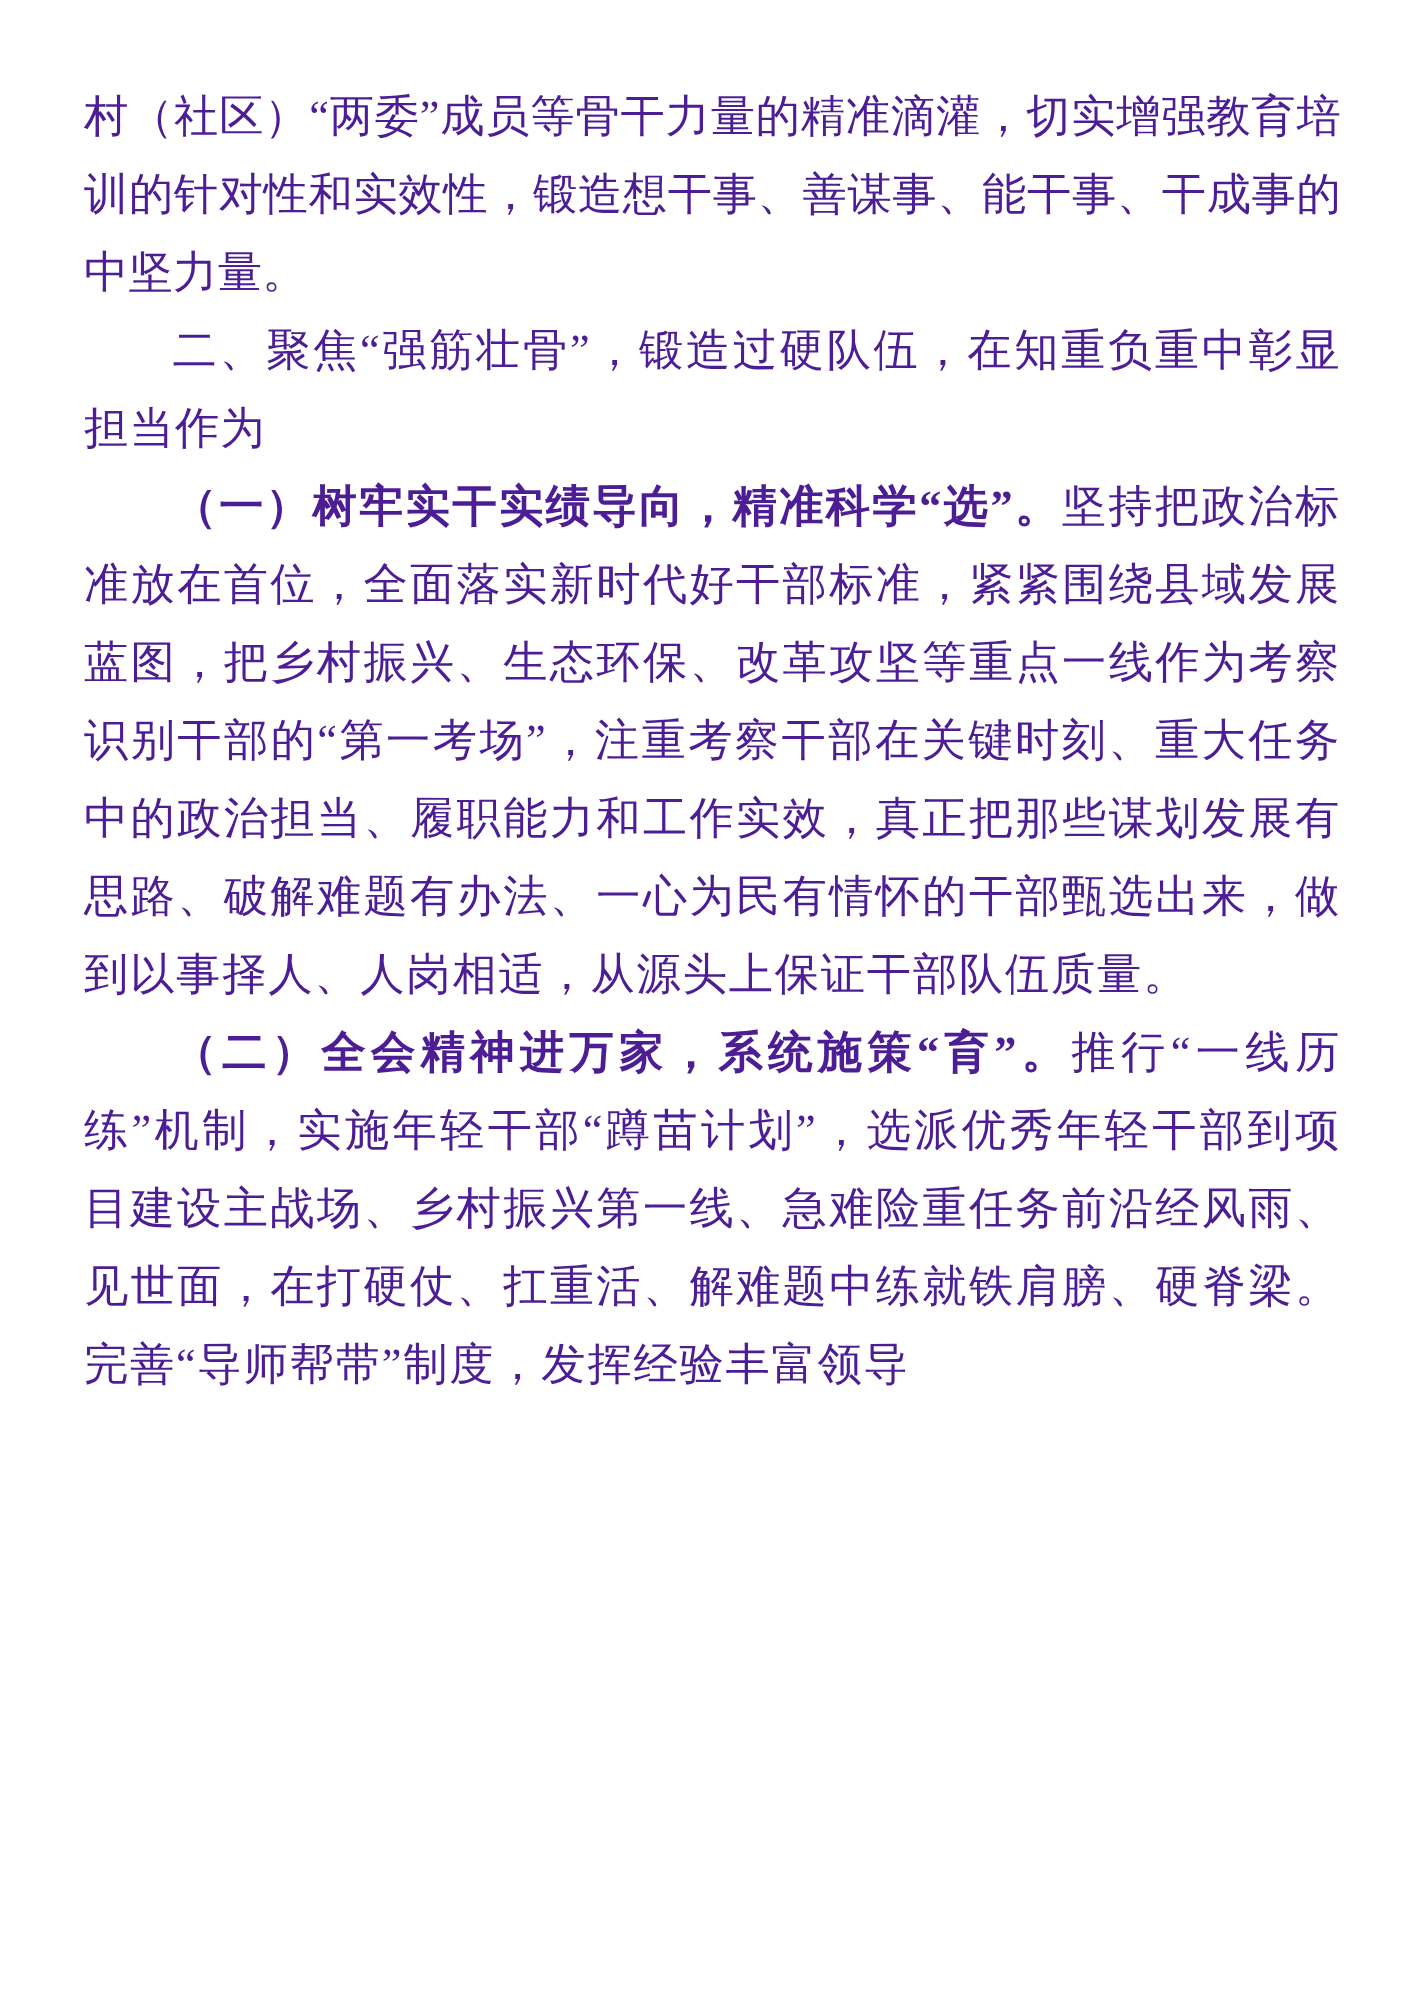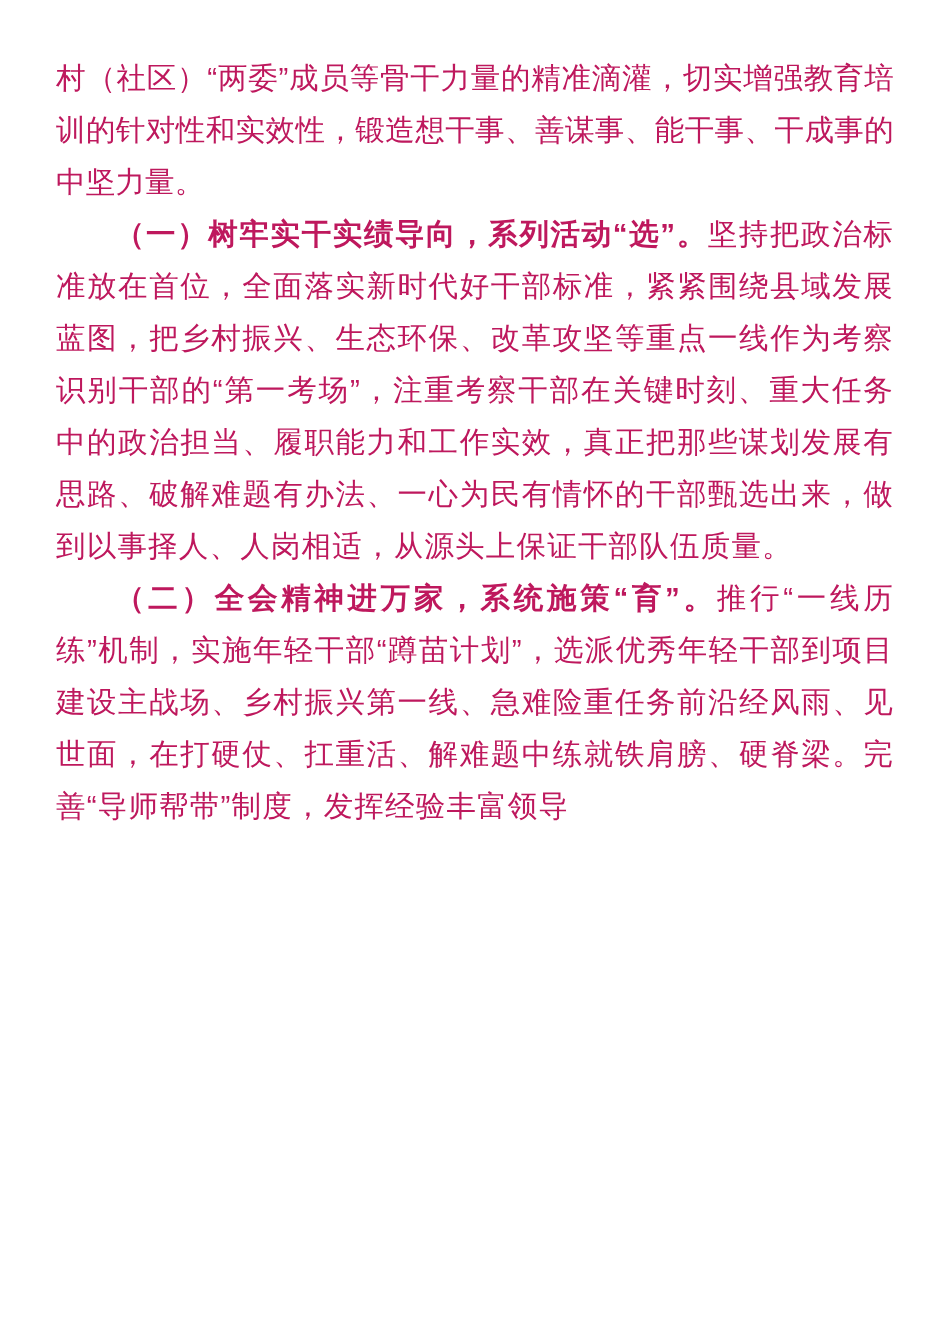--- a/index.html
+++ b/index.html
@@ -22,26 +22,26 @@
     position: absolute;
     left: 56px;
     top: 52px;
     width: 838px;
   }
   p.para {
     margin: 0;
     padding: 0;
     font-size: 29.5px;
     line-height: 52px;
-    color: #be185d;
+    color: #4c1d95;
     text-align: justify;
     text-justify: inter-ideograph;
     letter-spacing: 0.2px;
     font-weight: 400;
-    font-family: Liberation Sans, sans-serif;
+    font-family: Liberation Serif, serif;
   }
   p.indent2 {
     text-indent: 2em;
   }
   p.section-head {
     text-indent: 2em;
     letter-spacing: 1.2px;
   }
   .b {
     font-weight: 700;
@@ -54,20 +54,21 @@
 </style>
 </head>
 <body>
 
 <div class="page">
   <div class="doc-body">
 
     <p class="para">村（社区）“两委”成员等骨干力量的精准滴灌，切实增强教育培训的针对性和实效性，锻造想干事、善谋事、能干事、干成事的中坚力量。</p>
 
 
+    <p class="para toplevel">二、聚焦“强筋壮骨”，锻造过硬队伍，在知重负重中彰显担当作为</p>
 
 
-    <p class="para section-head"><span class="b">（一）树牢实干实绩导向，系列活动“选”。</span><span>坚持把政治标准放在首位，全面落实新时代好干部标准，紧紧围绕县域发展蓝图，把乡村振兴、生态环保、改革攻坚等重点一线作为考察识别干部的“第一考场”，注重考察干部在关键时刻、重大任务中的政治担当、履职能力和工作实效，真正把那些谋划发展有思路、破解难题有办法、一心为民有情怀的干部甄选出来，做到以事择人、人岗相适，从源头上保证干部队伍质量。</span></p>
+    <p class="para section-head"><span class="b">（一）树牢实干实绩导向，精准科学“选”。</span><span>坚持把政治标准放在首位，全面落实新时代好干部标准，紧紧围绕县域发展蓝图，把乡村振兴、生态环保、改革攻坚等重点一线作为考察识别干部的“第一考场”，注重考察干部在关键时刻、重大任务中的政治担当、履职能力和工作实效，真正把那些谋划发展有思路、破解难题有办法、一心为民有情怀的干部甄选出来，做到以事择人、人岗相适，从源头上保证干部队伍质量。</span></p>
 
     <p class="para section-head"><span class="b">（二）全会精神进万家，系统施策“育”。</span><span>推行“一线历练”机制，实施年轻干部“蹲苗计划”，选派优秀年轻干部到项目建设主战场、乡村振兴第一线、急难险重任务前沿经风雨、见世面，在打硬仗、扛重活、解难题中练就铁肩膀、硬脊梁。完善“导师帮带”制度，发挥经验丰富领导</span></p>
 
   </div>
 </div>
 
 </body></html>

